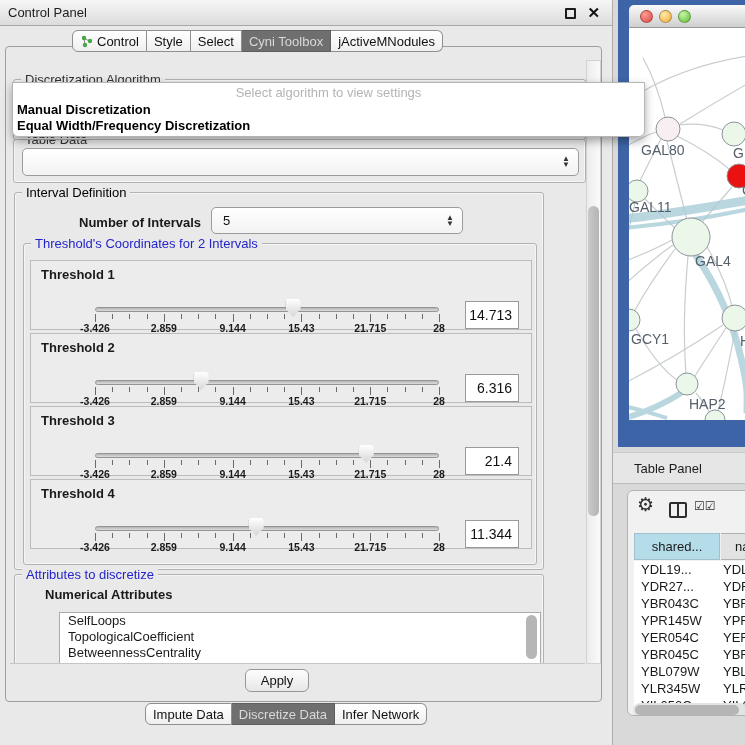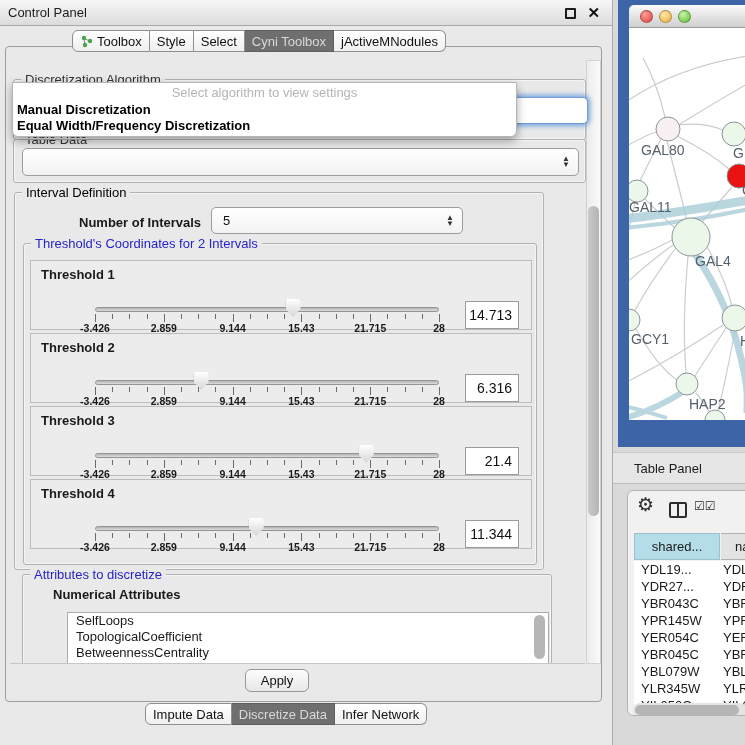--- a/index.html
+++ b/index.html
@@ -48,39 +48,39 @@
   .combo .cval { position:absolute; left:11px; top:0; line-height:26px; color:#111; white-space:nowrap; }
   .spin { position:absolute; right:8px; top:50%; transform:translateY(-50%);
     display:flex; flex-direction:column; align-items:center; line-height:6px;
     font-size:8px; color:#333; }
   .combo-table { left:8px; top:8px; width:557px; height:28px; }
   .combo-focus { position:absolute; left:300px; top:97px; width:288px; height:27px;
     background:#fff; border:1px solid #6f9bd6; border-radius:5px;
     box-shadow:0 0 5px 2px rgba(95,150,220,.85); z-index:2; }
 
   
-  .popup { position:absolute; left:12px; top:82px; width:505px; height:55px;
+  .popup { position:absolute; left:12px; top:82px; width:633px; height:55px;
     background:#fff; border:1px solid #b5b5b5; border-radius:0 0 6px 6px;
     box-shadow:0 4px 10px rgba(0,0,0,.35); z-index:50; overflow:hidden; }
   .popup .hint { position:absolute; left:0; top:2px; width:100%; text-align:center; color:#b4b4b4; }
   .popup .opt  { position:absolute; left:4px; white-space:nowrap; color:#000; }
   .popup .opt.o1 { top:19px; font-weight:bold; }
   .popup .opt.o2 { top:35px;font-weight:bold; }
 
   
   .viewport { position:absolute; left:10px; top:186px; width:575px; height:478px;
     overflow:hidden; border-bottom:1px solid #c6c6c6; }
   .outer-sb { position:absolute; left:586px; top:60px; width:15px; height:604px;
     background:linear-gradient(to right,#ececec,#fafafa); border:1px solid #d2d2d2; }
   .outer-sb .sb-thumb { position:absolute; left:1px; top:145px; width:11px; height:310px;
     background:linear-gradient(to right,#c9c9c9,#b4b4b4); border-radius:6px; }
 
   .grp-interval { left:4px; top:6px; width:530px; height:378px; }
   .grp-thresh   { left:8px; top:50px; width:514px; height:322px; }
-  .grp-attr     { left:12px; top:388px; width:530px; height:100px; }
+  .grp-attr     { left:4px; top:388px; width:530px; height:100px; }
   .grp-interval .glabel, .grp-thresh .glabel, .grp-attr .glabel { background:#e9e9e9; }
 
   .noi-label { position:absolute; left:64px; top:22px; font-weight:bold; }
   .noi-combo { left:196px; top:14px; width:252px; height:27px; }
 
   .threshold-box { position:absolute; left:6px; width:502px; height:70px;
     border:1px solid #bcbcbc; background:#ececec; }
   .t-label { position:absolute; left:10px; top:6px; font-weight:bold; }
   .slider-area { position:absolute; left:64px; top:36px; width:344px; height:34px; }
   .track { position:absolute; left:0; right:0; top:10px; height:5px; border-radius:3px;
@@ -170,21 +170,21 @@
 
   <div class="seg" id="top-tabs">
     <button class="tabbtn">
       <svg class="net-tab-icon" viewBox="0 0 13 13">
         <line x1="4" y1="3" x2="9" y2="6" stroke="#8a8a8a"></line>
           <line x1="4" y1="3" x2="5" y2="10" stroke="#8a8a8a"></line>
         <circle cx="4" cy="3" r="2.2" fill="#46a546"></circle>
           <circle cx="10" cy="6" r="2.2" fill="#46a546"></circle>
           <circle cx="5" cy="10" r="2.2" fill="#46a546"></circle>
       </svg>
-      <span>Toolbox</span>
+      <span>Control</span>
     </button>
     <button class="tabbtn">
         <span>Style</span>
       </button>
     <button class="tabbtn">
         <span>Select</span>
       </button>
     <button class="tabbtn selected">
         <span>Cyni Toolbox</span>
       </button>

